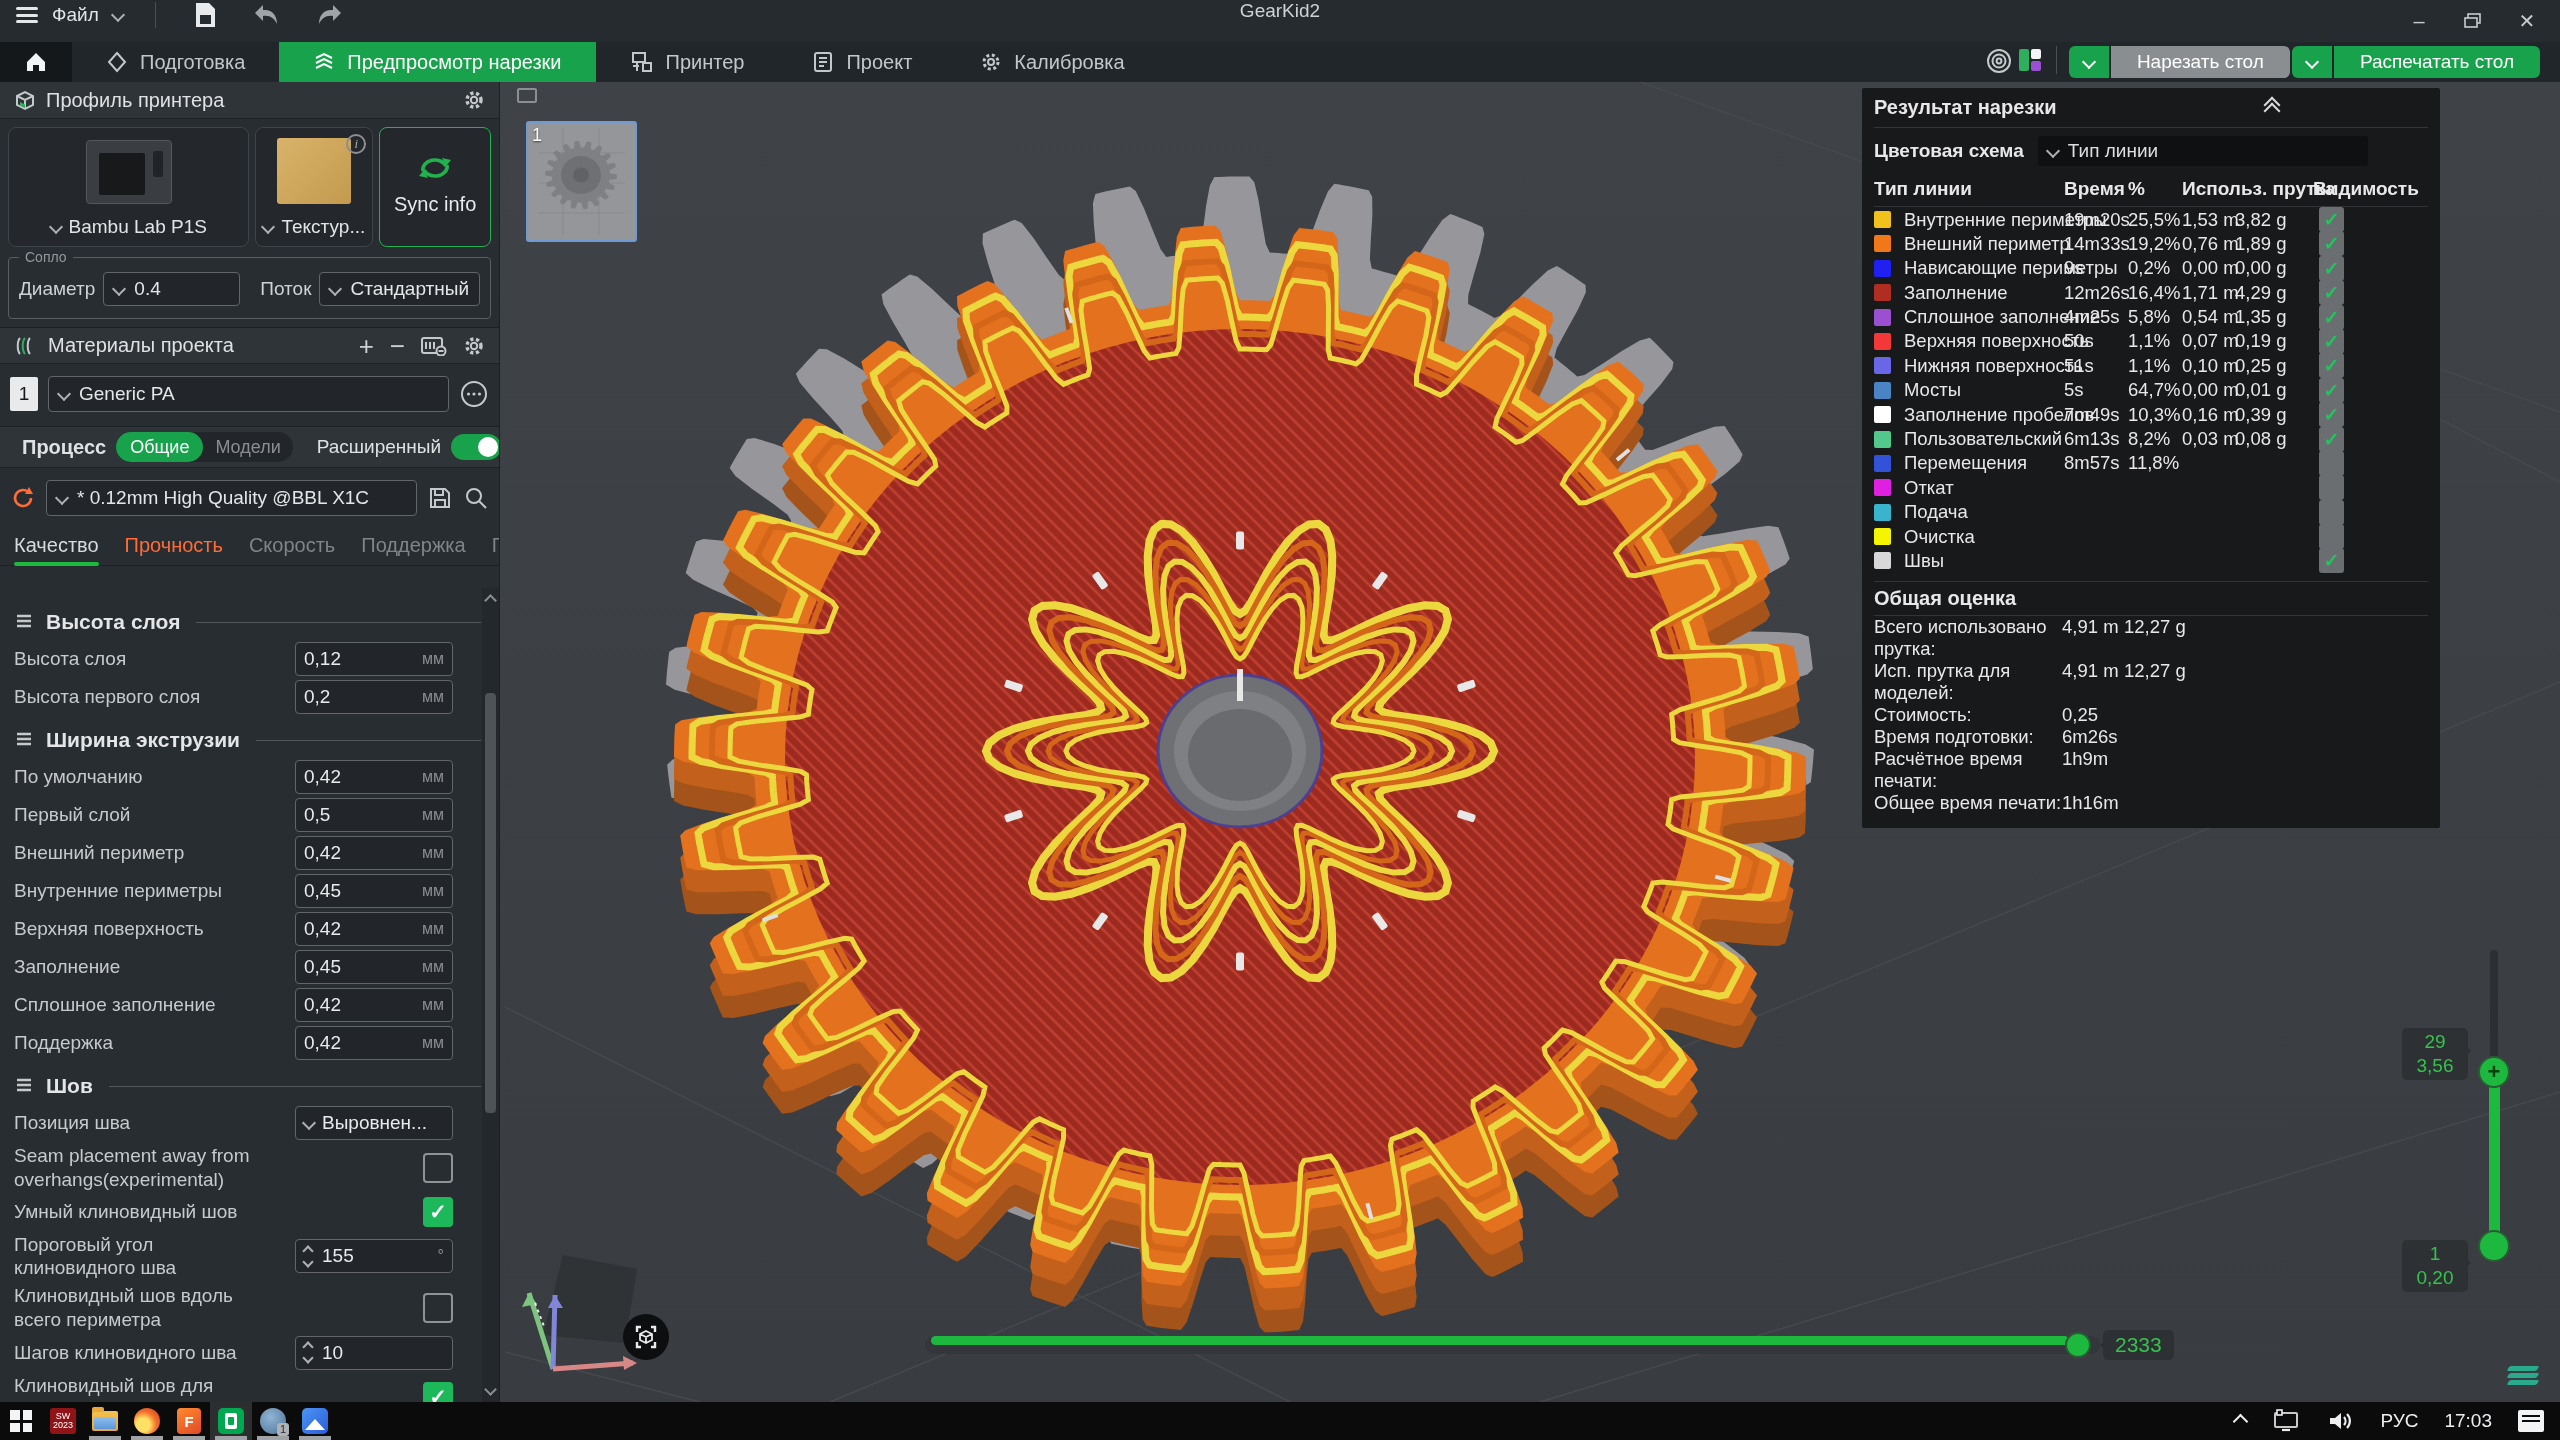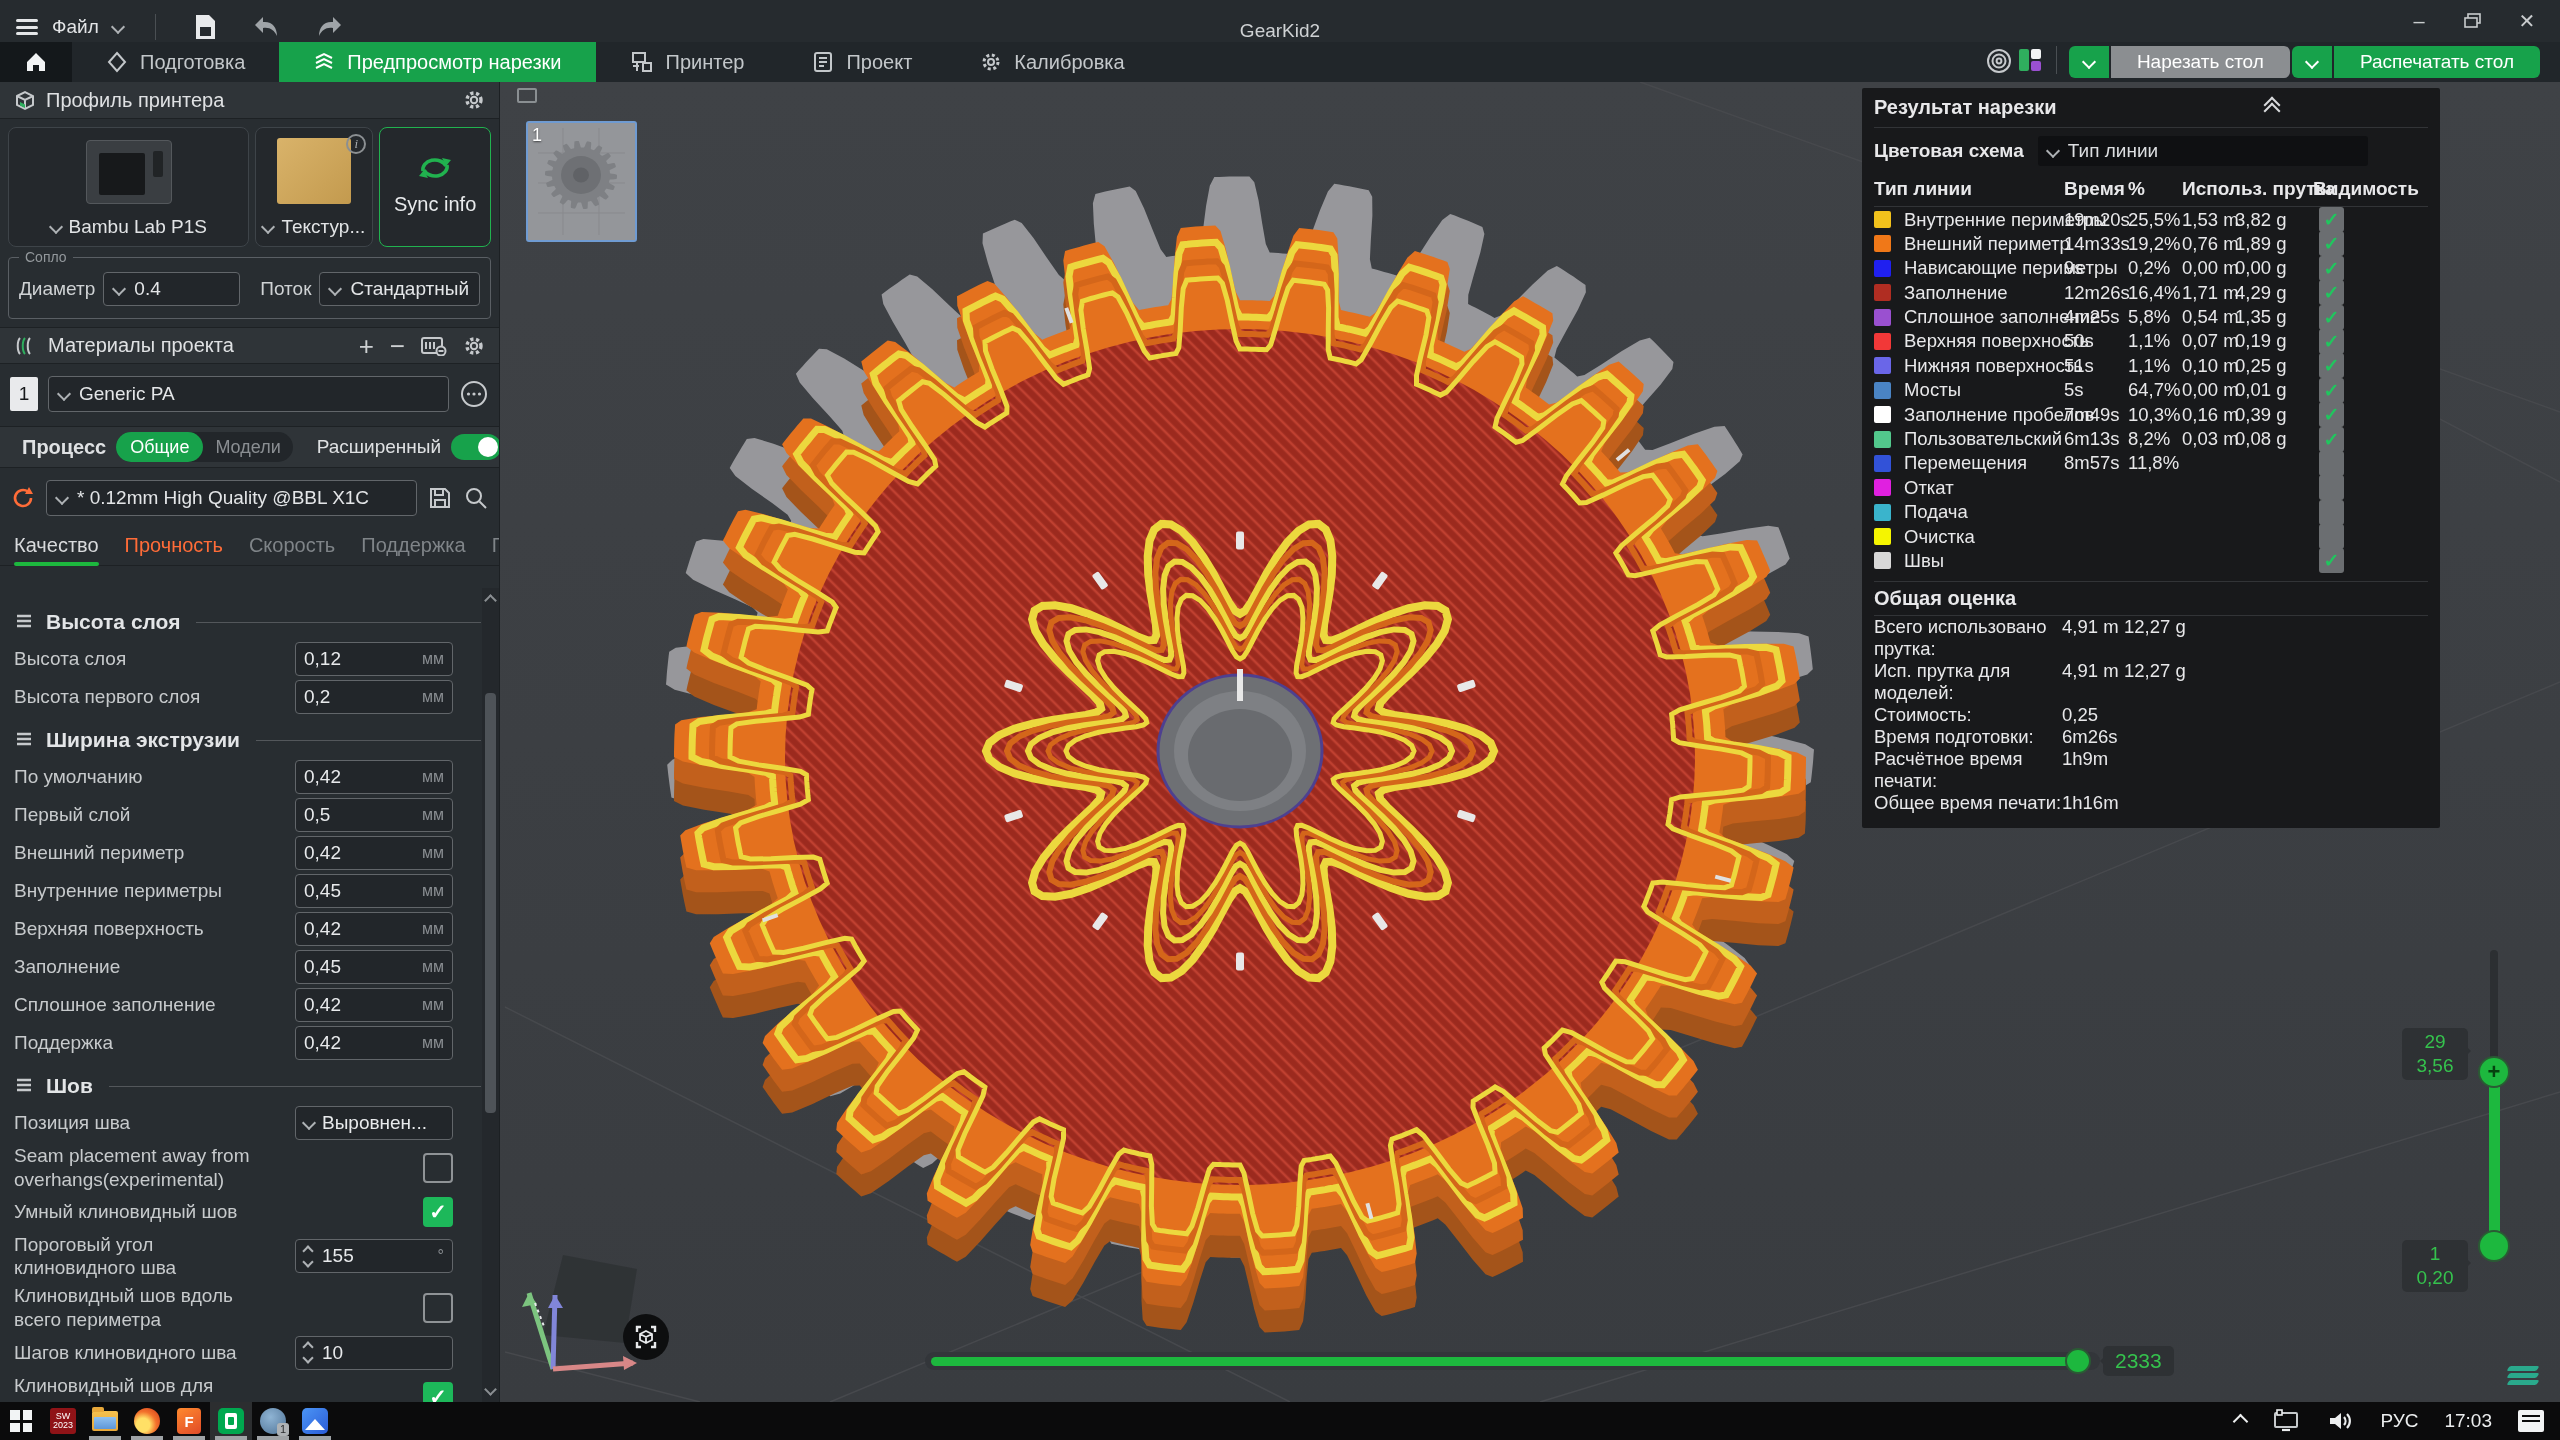--- a/index.html
+++ b/index.html
@@ -1,19 +1,19 @@
 <!DOCTYPE html>
 <html><head>
 <meta charset="utf-8">
 <style>
 *{box-sizing:border-box;margin:0;padding:0}
 html,body{width:2560px;height:1440px;background:#222;overflow:hidden}
 #app{position:relative;width:2560px;height:1440px;font-family:"Liberation Sans",sans-serif;background:#3c3f43;overflow:hidden;color:#d8dadc}
 
-.titlebar{position:absolute;top:0;left:0;right:0;height:42px;background:#262b2f;display:flex;align-items:flex-end;z-index:60}
+.titlebar{position:absolute;top:0;left:0;right:0;height:42px;background:#262b2f;display:flex;align-items:flex-start;z-index:60}
 .tb-left{display:flex;align-items:center;gap:14px;padding-left:16px}
 .burger{width:22px;height:16px;display:flex;flex-direction:column;justify-content:space-between}
 .burger i{height:3px;background:#e4e6e8;border-radius:2px}
 .menu-label{font-size:19px;color:#e2e4e6}
 .chev{width:10px;height:10px;border-left:2px solid #aeb2b5;border-bottom:2px solid #aeb2b5;transform:rotate(-45deg);display:inline-block}
 .tb-sep{width:1px;height:26px;background:#4a4f53;margin:0 18px}
 .tb-ic{width:34px;height:30px;display:flex;align-items:center;justify-content:center;margin-right:14px}
 .win-title{position:absolute;left:0;right:0;text-align:center;font-size:19px;color:#cfd2d4;pointer-events:none}
 .winctl{position:absolute;right:0;top:0;height:42px;display:flex;align-items:center;gap:8px;padding-right:10px}
 .wbtn{width:46px;height:34px;display:flex;align-items:center;justify-content:center;color:#c9ccce;font-size:20px}
@@ -34,21 +34,21 @@
 .viewport{position:absolute;top:82px;left:500px;right:0;bottom:38px;background:linear-gradient(#3f4246,#393c40);overflow:hidden}
 .gridlines,.gearlayer{position:absolute;inset:0;pointer-events:none}
 
 .plate-thumb{position:absolute;left:26px;top:39px;width:111px;height:121px;background:#94969a;border:2px solid #6f9bd2;border-radius:3px}
 .plate-thumb .num{position:absolute;left:4px;top:2px;color:#fff;font-size:18px;text-shadow:0 1px 2px rgba(0,0,0,.6)}
 .mini-plate-icon{position:absolute;left:17px;top:6px;width:20px;height:15px;border:2px solid #9ea2a5;border-radius:2px;opacity:.8}
 
 .gizmo{position:absolute;left:5px;bottom:15px;width:210px;height:140px}
 .camera-btn{position:absolute;left:123px;bottom:42px;width:46px;height:46px;border-radius:50%;background:#0d0e0f;display:flex;align-items:center;justify-content:center}
 
-.hslider{position:absolute;left:425px;bottom:32px;width:1175px;height:18px;background:#33363a;border-radius:9px;display:flex;align-items:center;padding:0 6px}
+.hslider{position:absolute;left:425px;bottom:48px;width:1175px;height:18px;background:#33363a;border-radius:9px;display:flex;align-items:flex-start;padding:0 6px}
 .hslider .fill{height:9px;border-radius:5px;background:#1db83e;width:1138px}
 .hslider .knob{position:absolute;left:1140px;top:-4px;width:26px;height:26px;border-radius:50%;background:#1db83e;border:2px solid #2a5b34}
 .hslider .lab{position:absolute;left:1178px;top:-6px;background:#2e3134;border-radius:5px;padding:3px 12px;color:#35c24d;font-size:21px}
 .hslider .lab::before{content:"";position:absolute;left:-8px;top:10px;border:5px solid transparent;border-right-color:#2e3134}
 
 .vtrack-dim{position:absolute;right:62px;top:868px;width:8px;height:124px;background:#2c2f32;border-radius:4px}
 .vtrack{position:absolute;right:60px;top:992px;width:11px;height:172px;background:#1db83e;border-radius:5px}
 .vknob{position:absolute;width:32px;height:32px;border-radius:50%;background:#1db83e;border:2px solid #2a5b34;right:50px;display:flex;align-items:center;justify-content:center;color:#06420f;font-size:22px;font-weight:bold}
 .vknob.top{top:974px}
 .vknob.bot{top:1148px}

